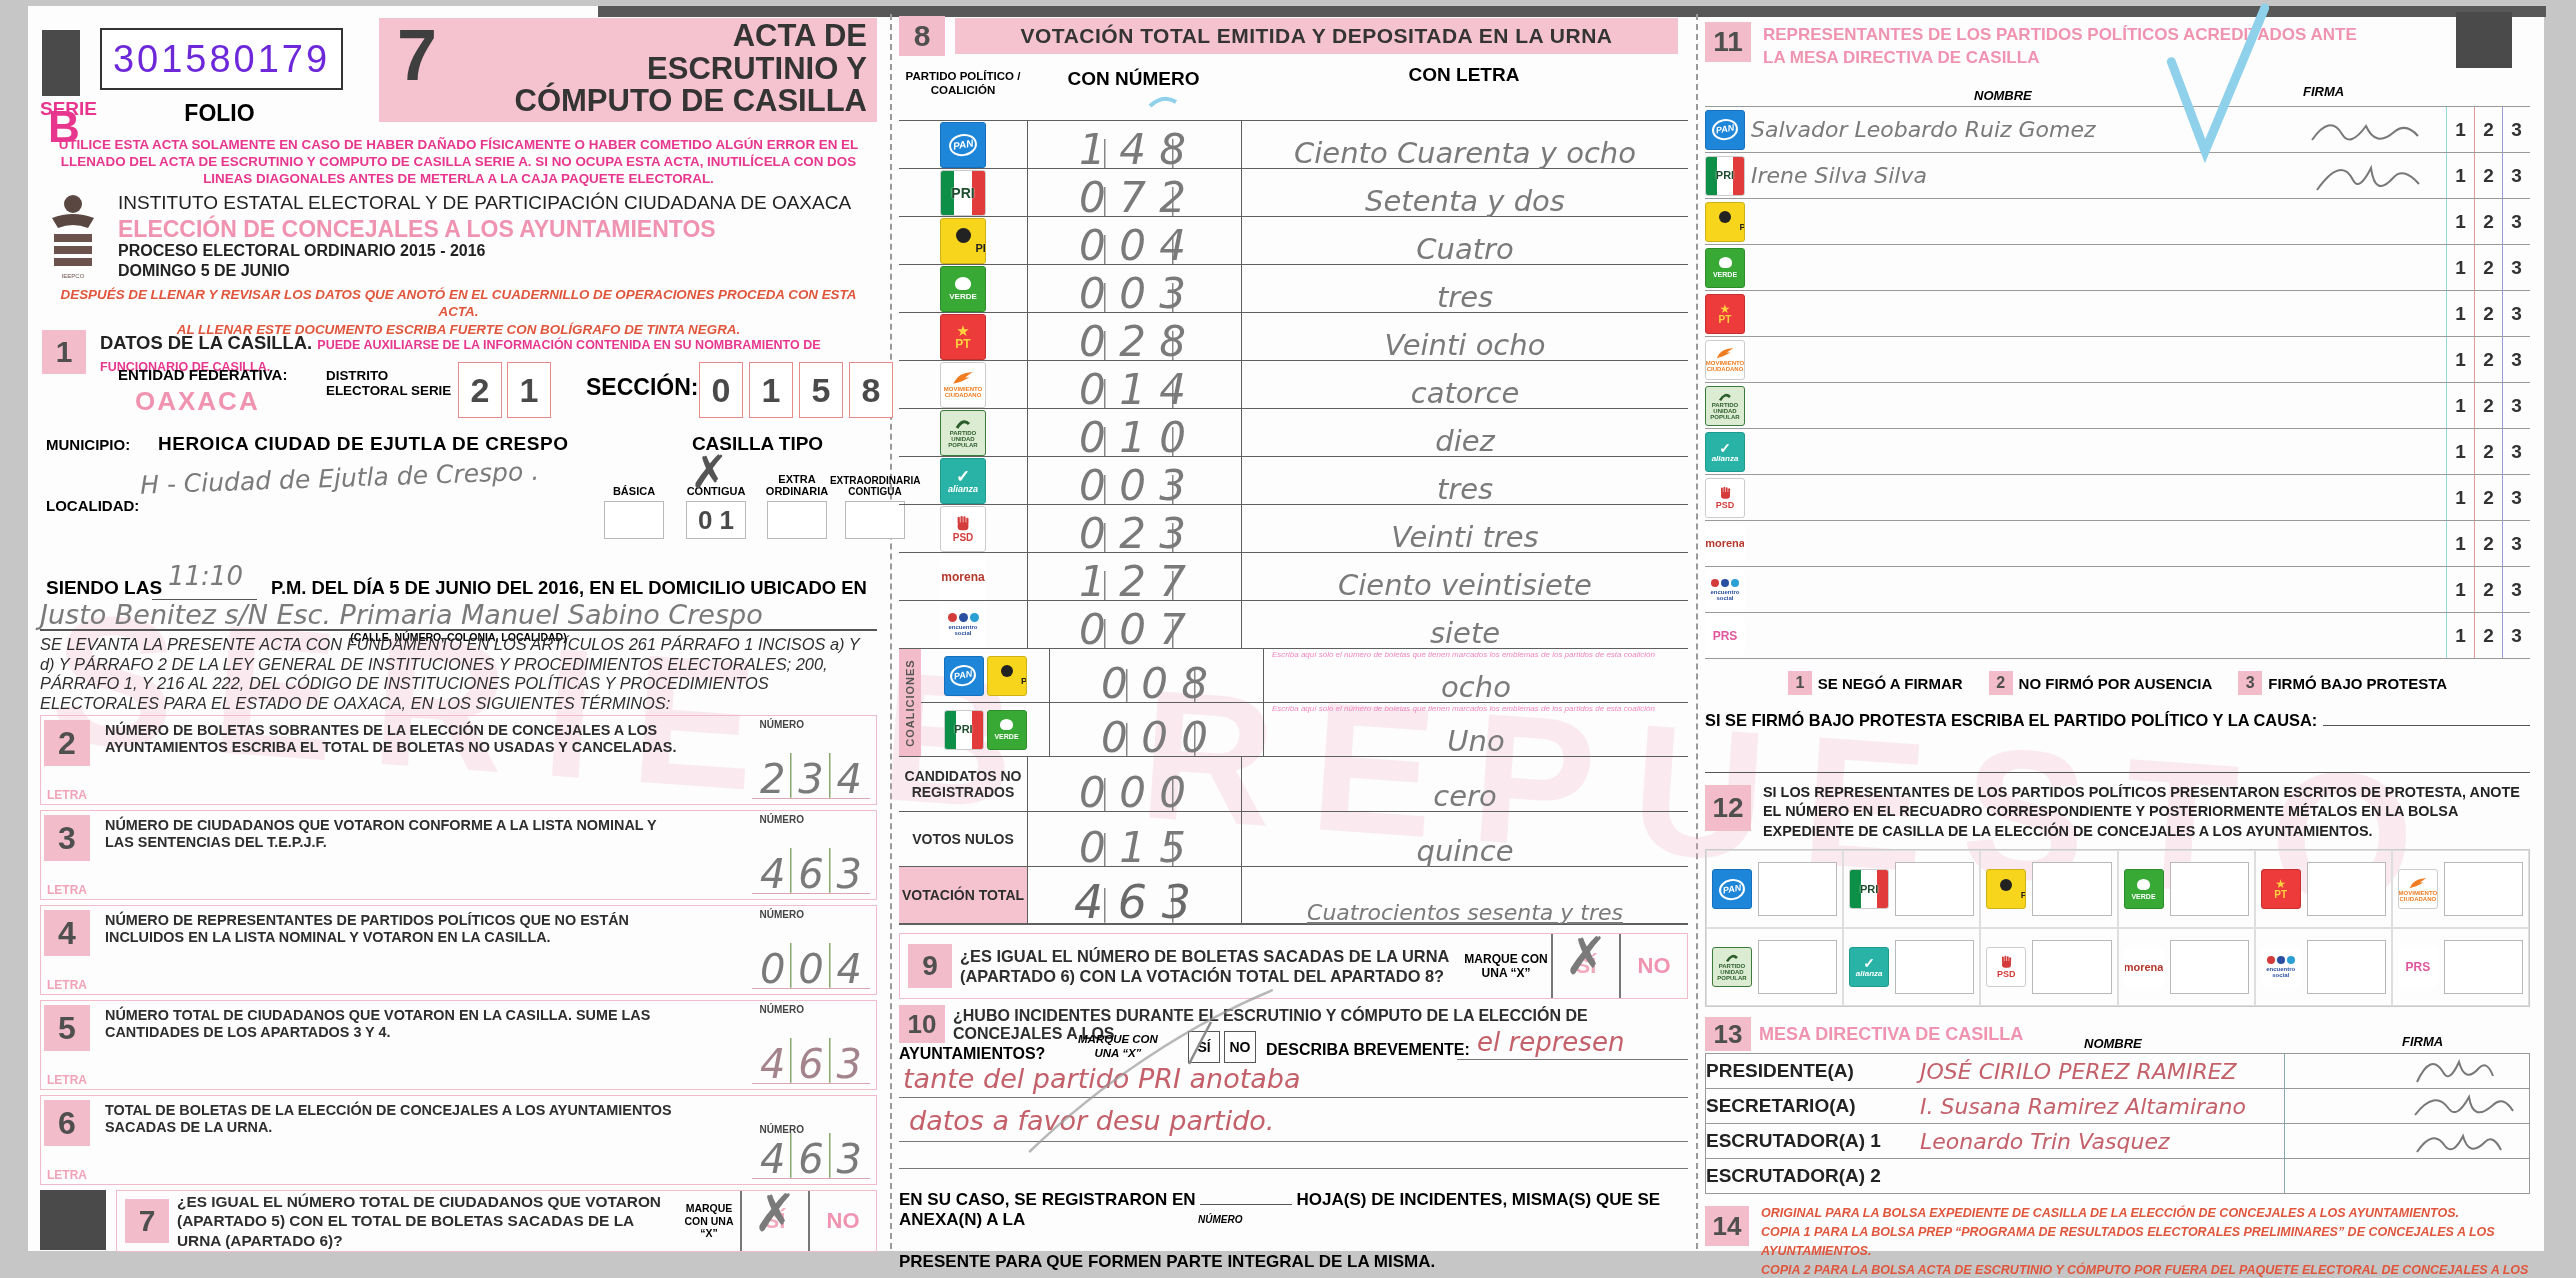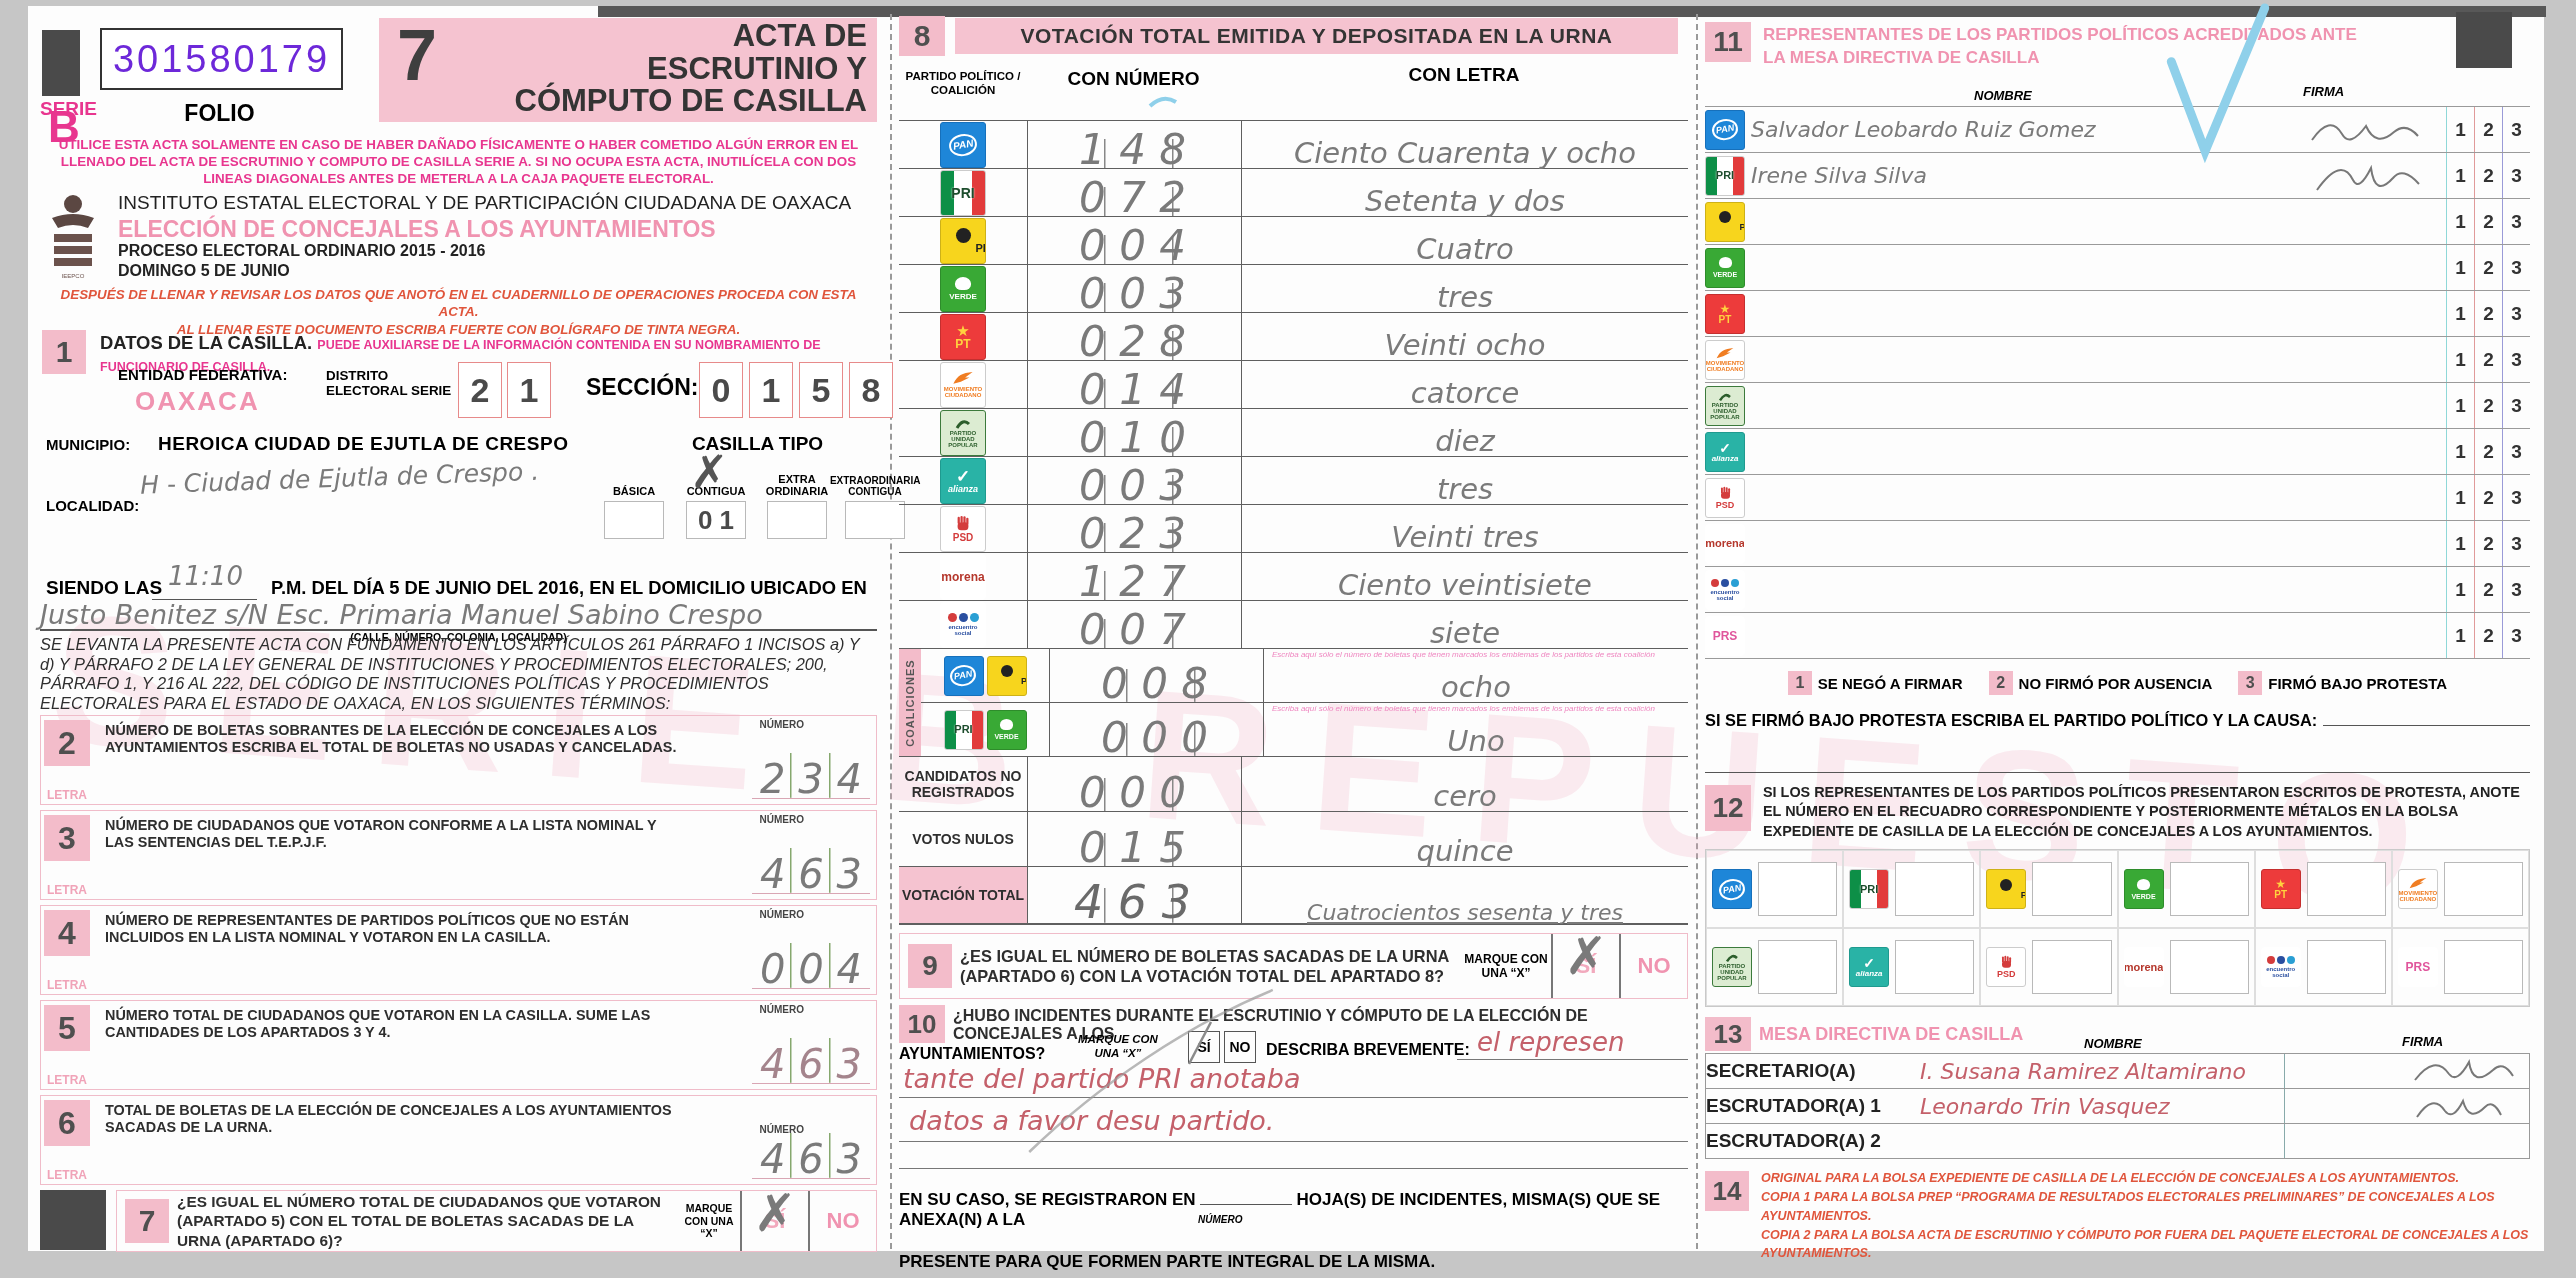--- a/index.html
+++ b/index.html
@@ -845,20 +845,29 @@
 
     <div style="position:relative;margin-top:10px;">
       <div style="display:flex;align-items:center;position:relative;">
         <div class="bdg" style="width:46px;height:34px;font-size:26px;">13</div>
         <span class="pinktx" style="font-size:18px;font-weight:bold;margin-left:8px;">MESA DIRECTIVA DE CASILLA</span>
         <span style="position:absolute;left:379px;bottom:0;font-size:13px;font-weight:bold;font-style:italic;">NOMBRE</span>
         <span style="position:absolute;left:697px;bottom:2px;font-size:13px;font-weight:bold;font-style:italic;">FIRMA</span>
       </div>
       <div style="border:1px solid #999;border-bottom:none;margin-top:2px;position:relative;">
         <div class="r13">
+          <span class="cargo">PRESIDENTE(A)</span>
+          <span class="nm hwred">JOSÉ CIRILO PEREZ RAMIREZ</span>
+          <span class="fm">
+              <svg width="90" height="34" viewBox="0 0 90 34" style="position:absolute;right:30px;top:0;">
+                <path d="M8 28 q14 -30 26 -10 q6 12 16 -10 q6 22 20 6 q8 -8 14 8" stroke="#787878" stroke-width="2" fill="none"></path>
+              </svg>
+            </span>
+        </div>
+        <div class="r13">
           <span class="cargo">SECRETARIO(A)</span>
           <span class="nm hwred">I. Susana Ramirez Altamirano</span>
           <span class="fm">
               <svg width="110" height="34" viewBox="0 0 110 34" style="position:absolute;right:10px;top:0;">
                 <path d="M6 26 q20 -26 34 -6 q8 10 20 -12 q4 26 24 8 q10 -10 20 6" stroke="#787878" stroke-width="2" fill="none"></path>
               </svg>
             </span>
         </div>
         <div class="r13">
           <span class="cargo">ESCRUTADOR(A) 1</span>

